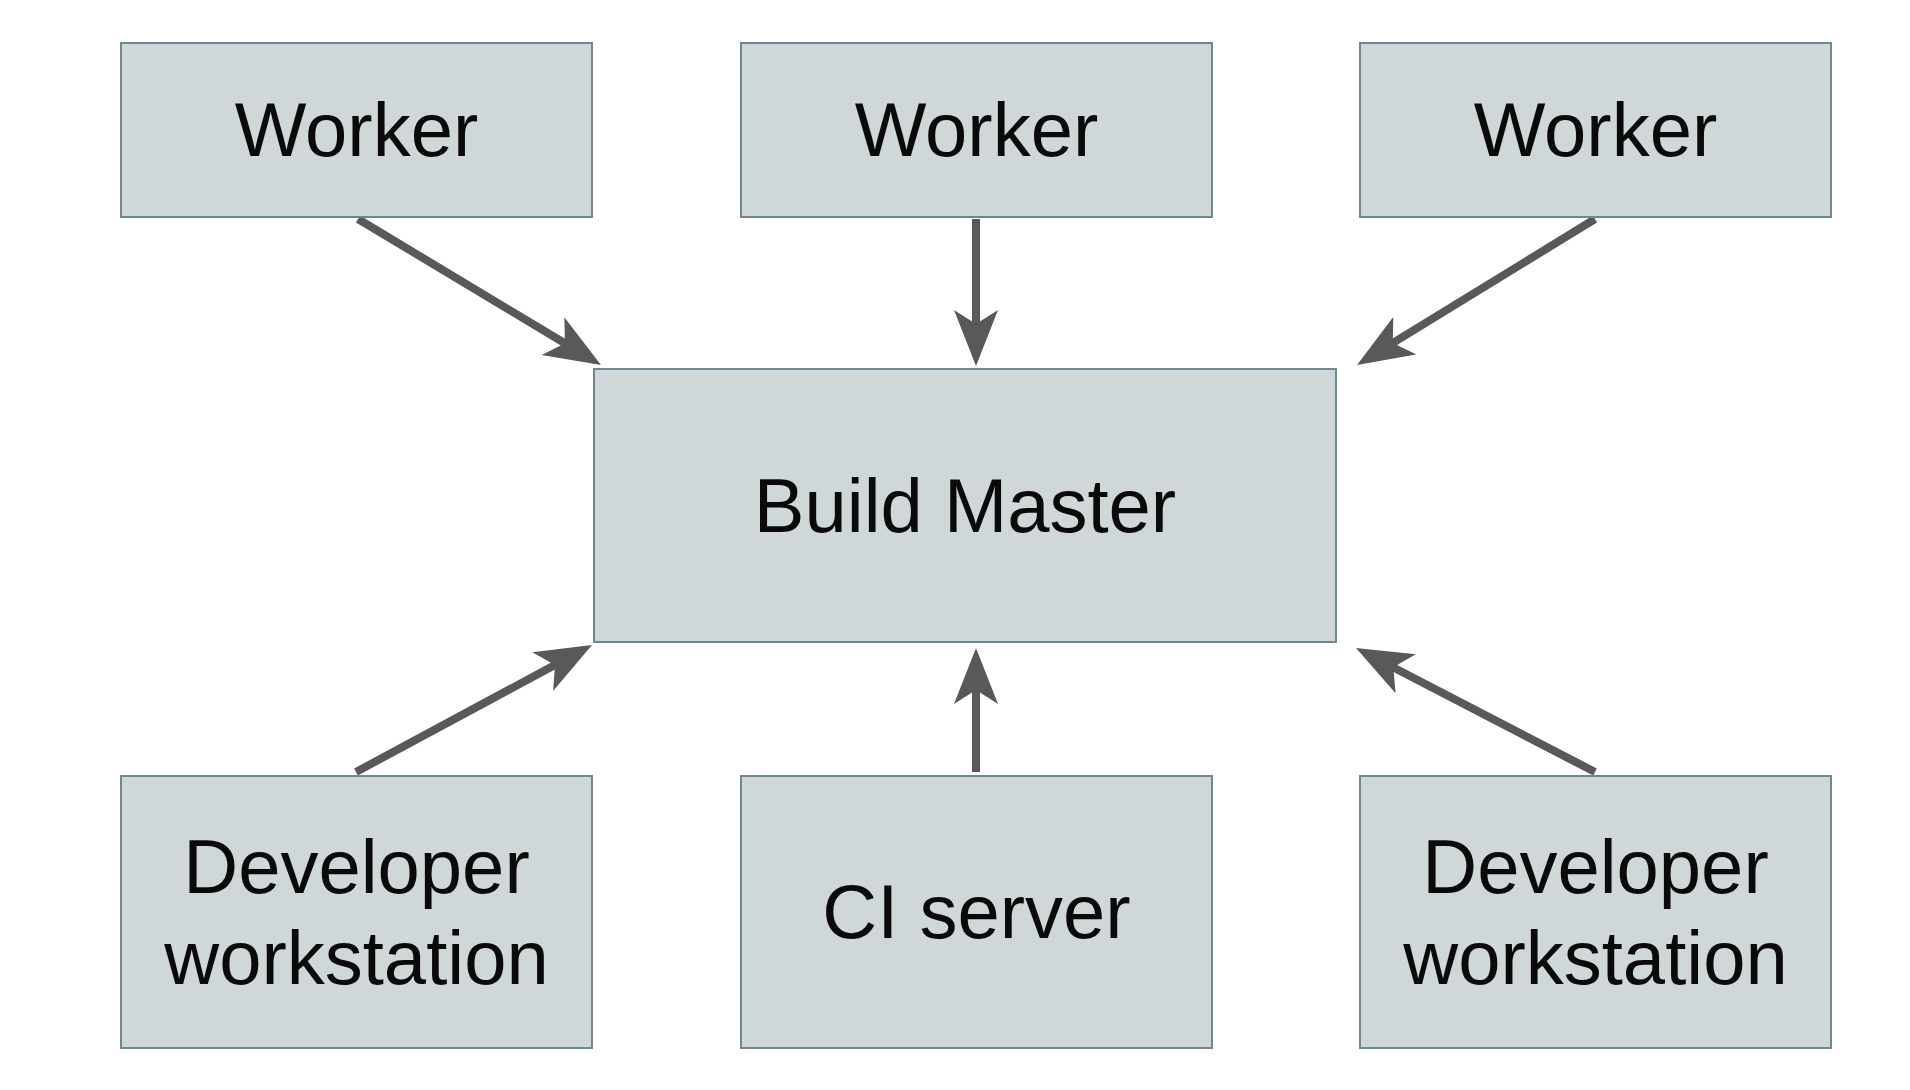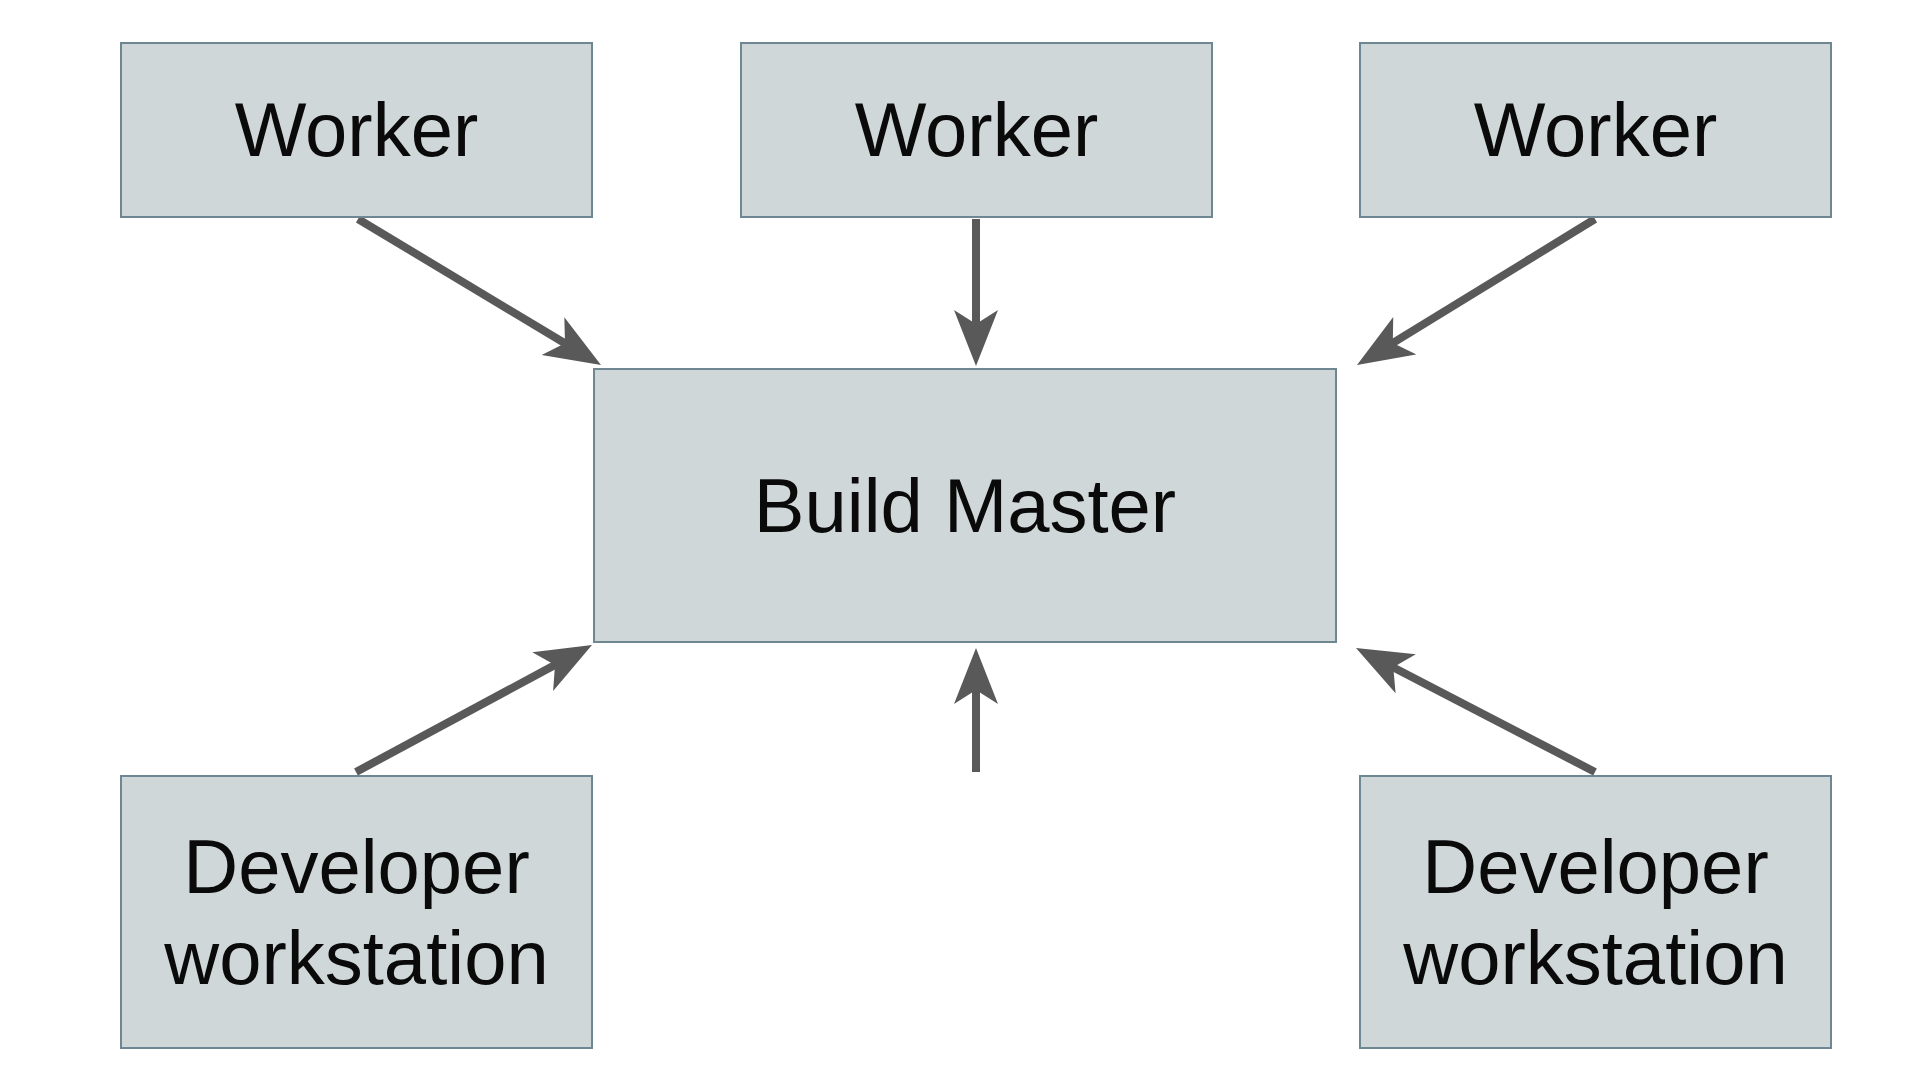--- a/index.html
+++ b/index.html
@@ -75,18 +75,21 @@
   </div>
 
   <div class="node" id="node-build-master" style="left: 593px; top: 368px; width: 744px; height: 275px;">
     <span class="label">Build Master</span>
   </div>
 
   <div class="node" id="node-developer-workstation-left" style="left: 120px; top: 775px; width: 473px; height: 274px;">
     <span class="label">Developer workstation</span>
   </div>
 
+  <div class="node" id="node-ci-server" style="left: 740px; top: 775px; width: 473px; height: 274px;">
+    <span class="label">CI server</span>
+  </div>
 
   <div class="node" id="node-developer-workstation-right" style="left: 1359px; top: 775px; width: 473px; height: 274px;">
     <span class="label">Developer workstation</span>
   </div>
 
 </div>
 
 </body></html>

